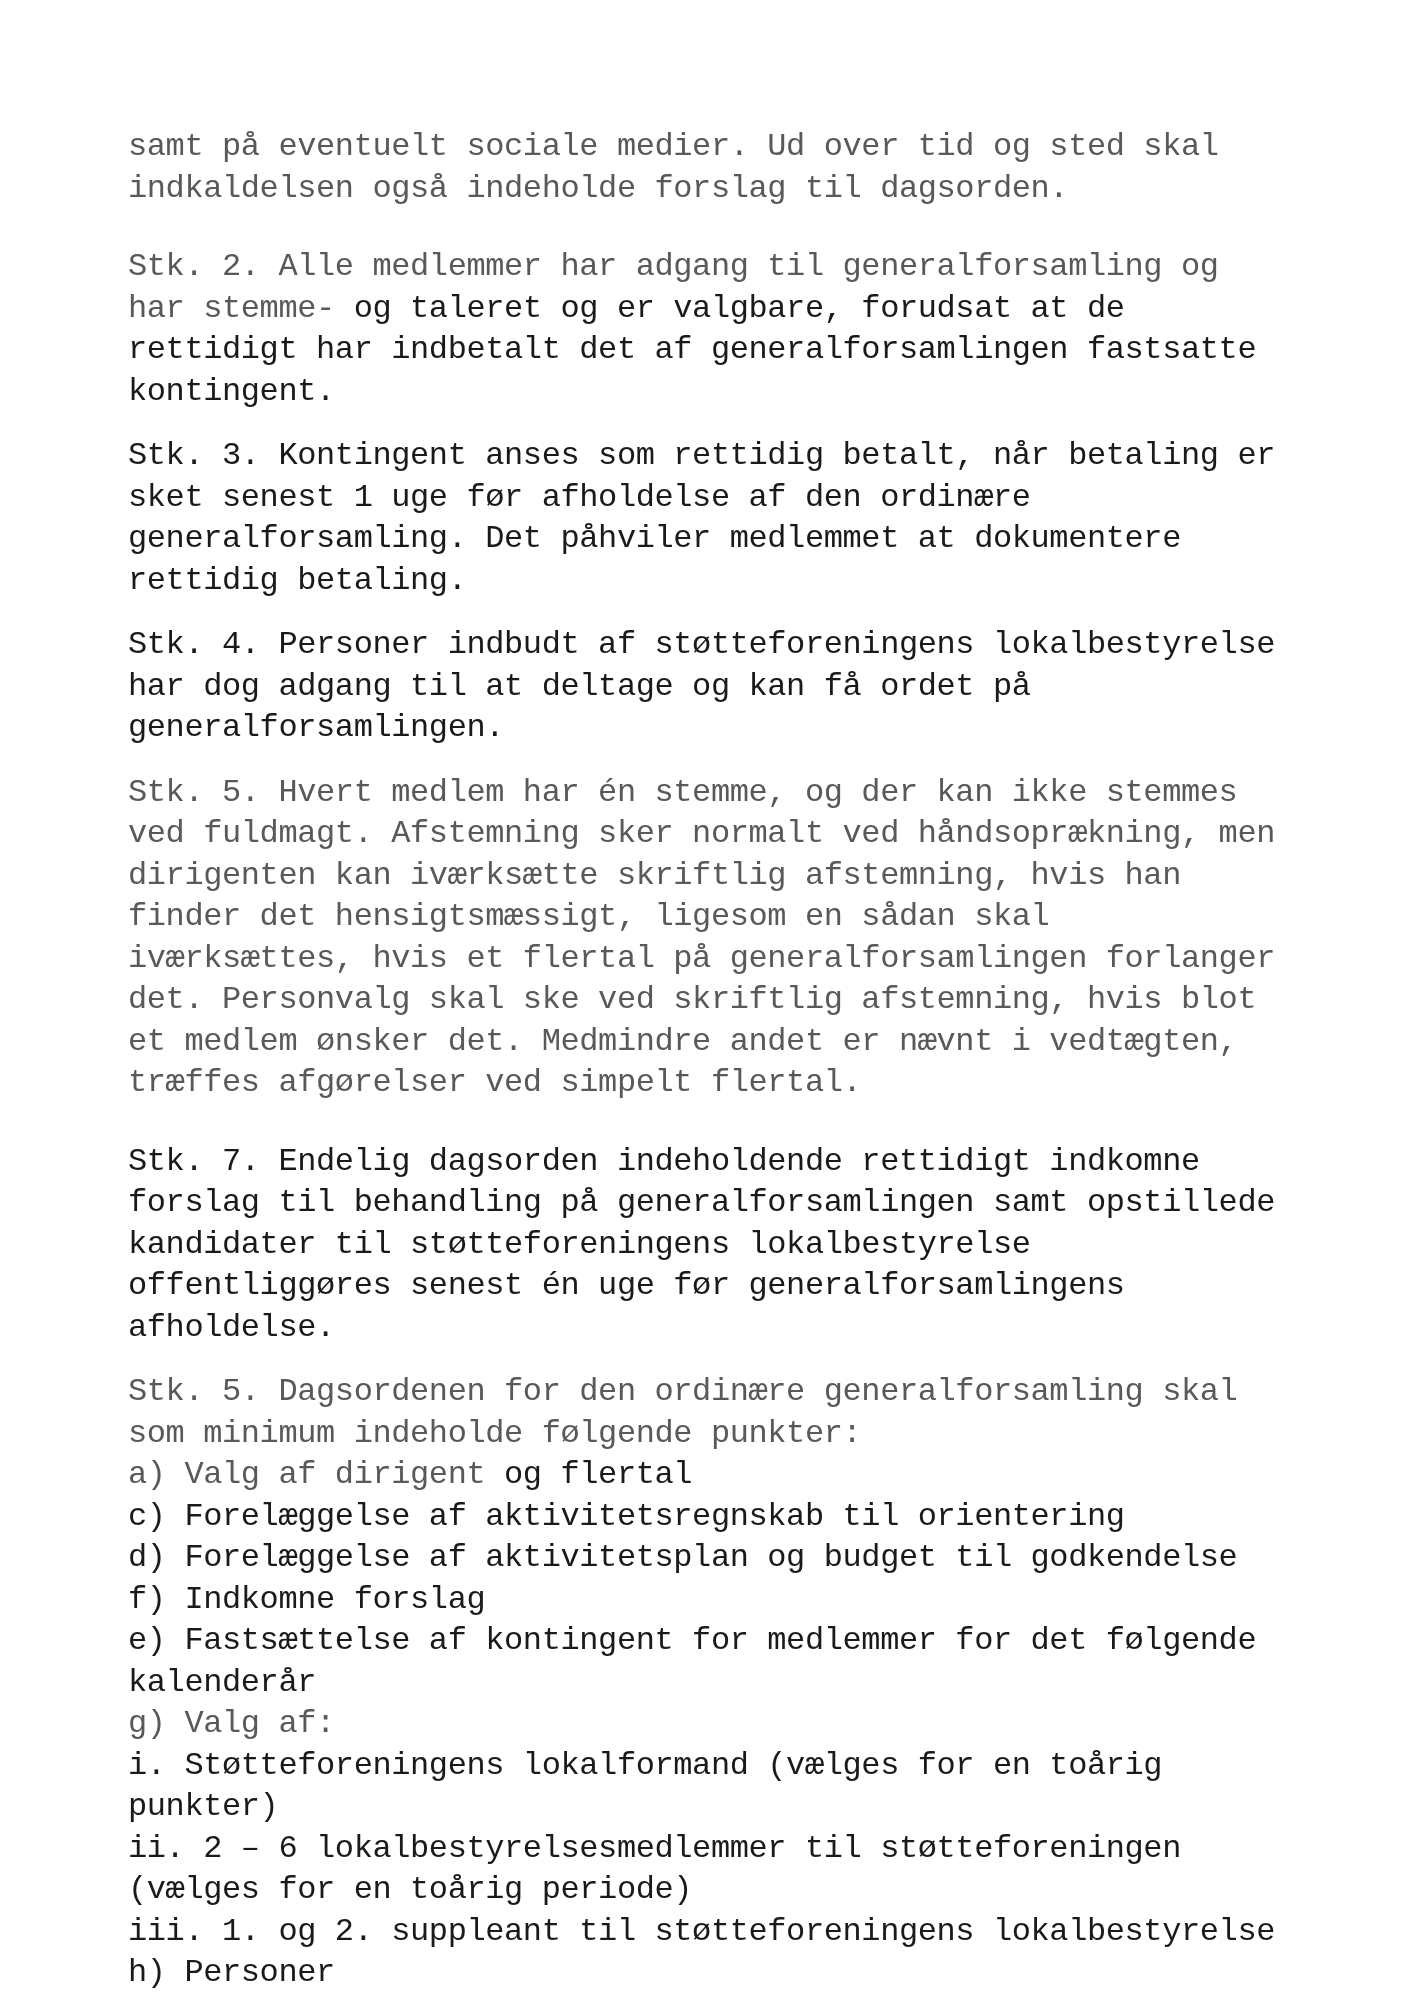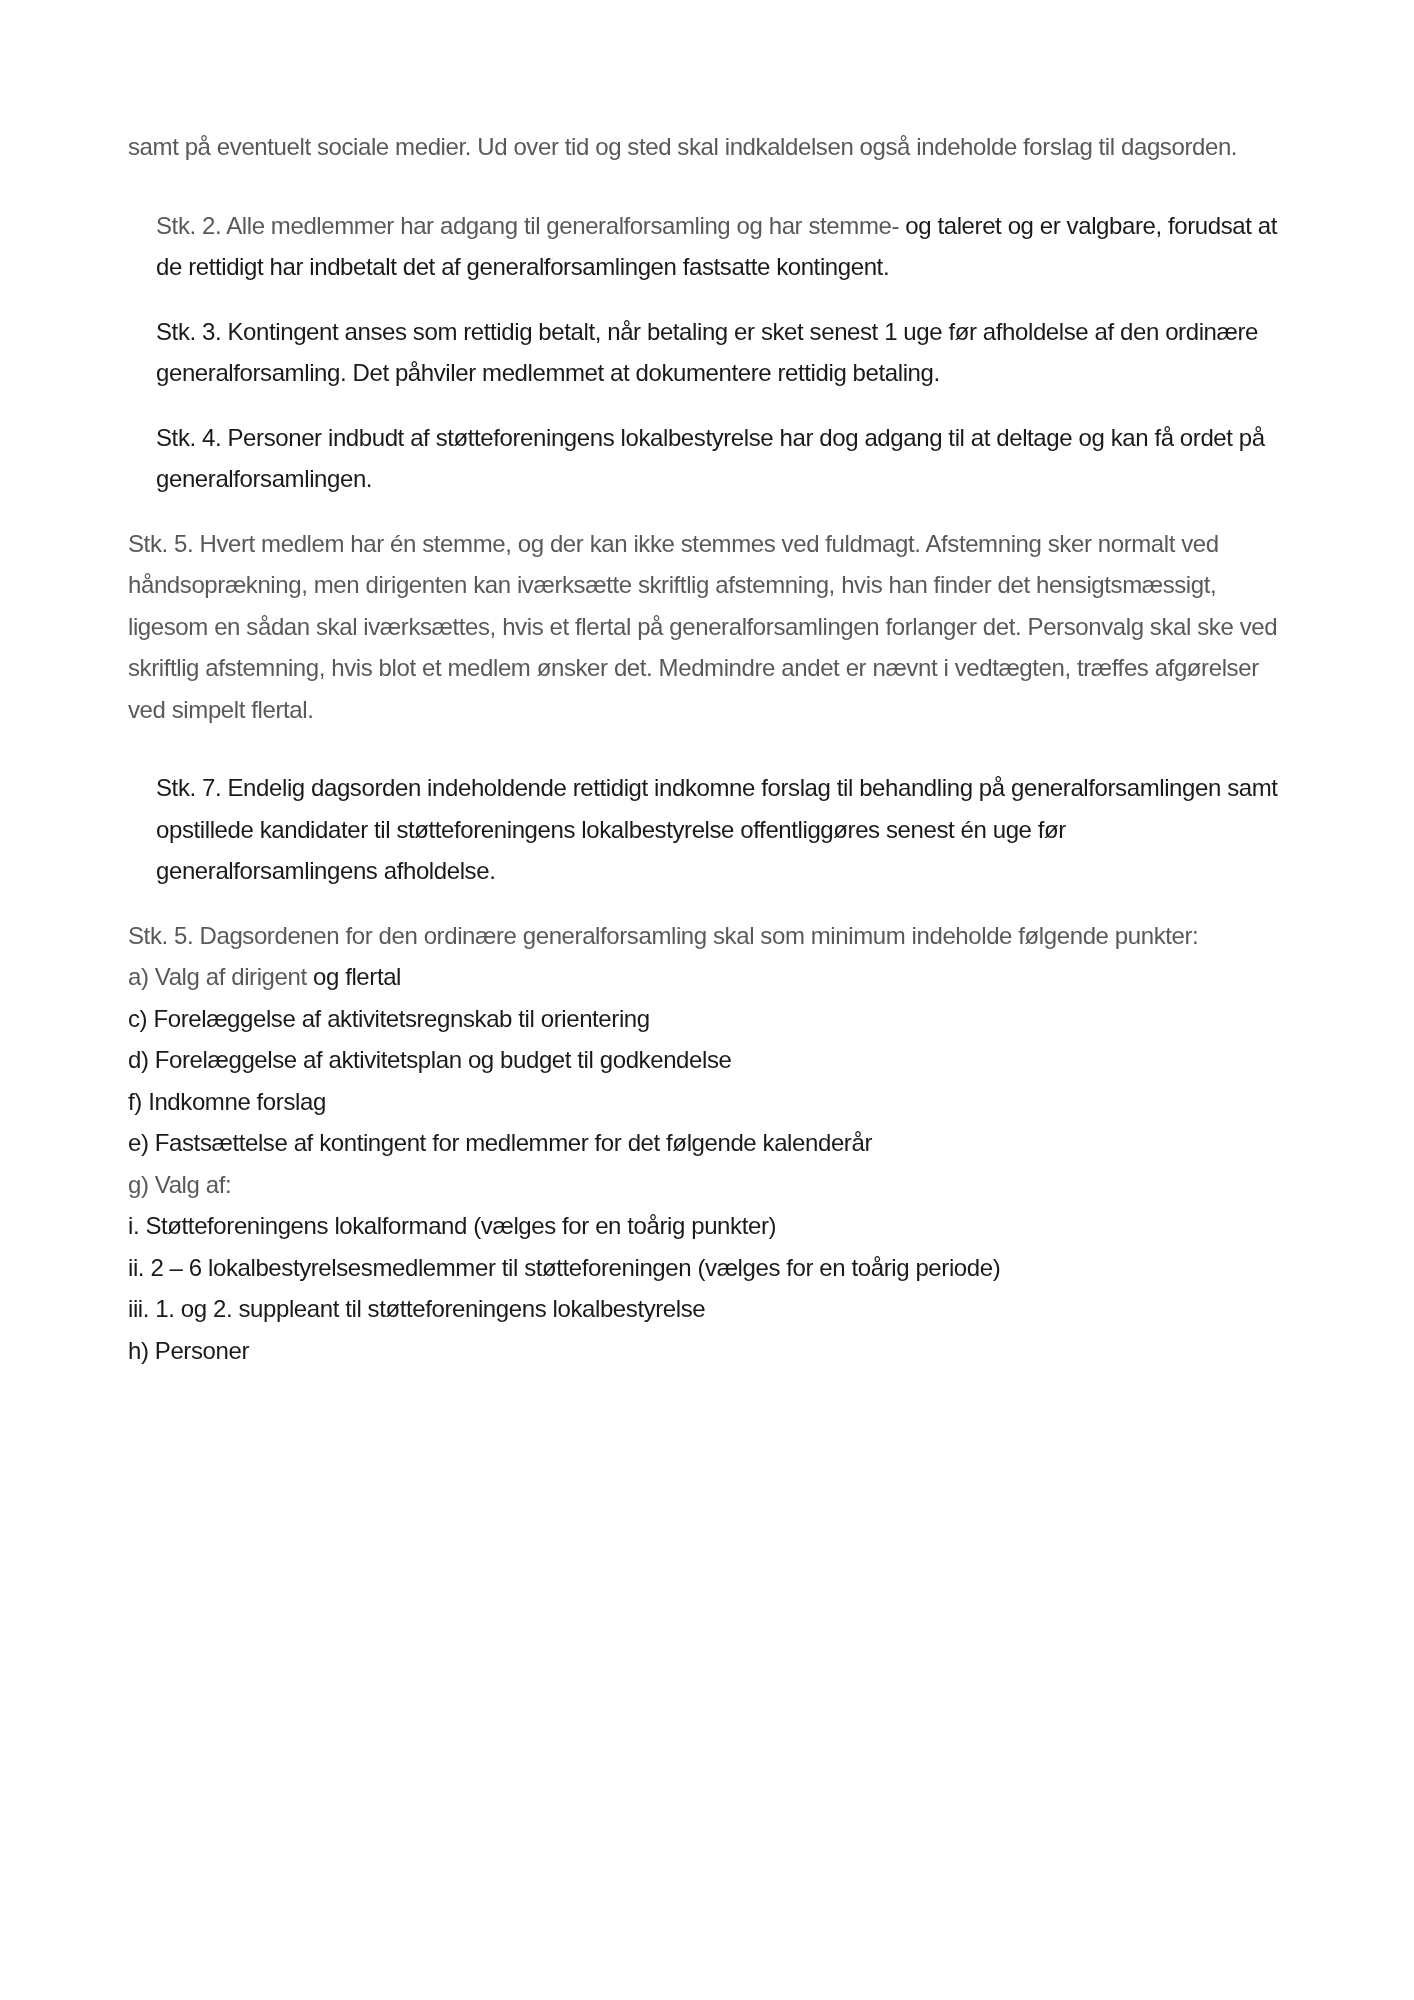--- a/index.html
+++ b/index.html
@@ -13,28 +13,28 @@
     position: relative;
     width: 1414px;
     height: 2000px;
     background: #ffffff;
   }
   .doc-body {
     position: absolute;
     left: 128px;
     top: 126px;
     width: 1165px;
-    font-family: Liberation Sans, sans-serif;
-    font-size: 24px;
+    font-family: Liberation Mono, monospace;
+    font-size: 32px;
     line-height: 41.5px;
     letter-spacing: -0.4px;
     color: #1a1a1a;
   }
   .doc-body p { text-align: left; }
-  p.body    { margin-bottom: 23px; margin-left: 28px; }
+  p.body    { margin-bottom: 23px; }
   p.body-lg { margin-bottom: 37px; }
   p.list    { margin-bottom: 0; }
   .tone-primary   { color: #1a1a1a; }
   .tone-secondary { color: #595959; }
 </style>
 </head>
 <body>
 
 <div class="page">
   <div class="doc-body">

